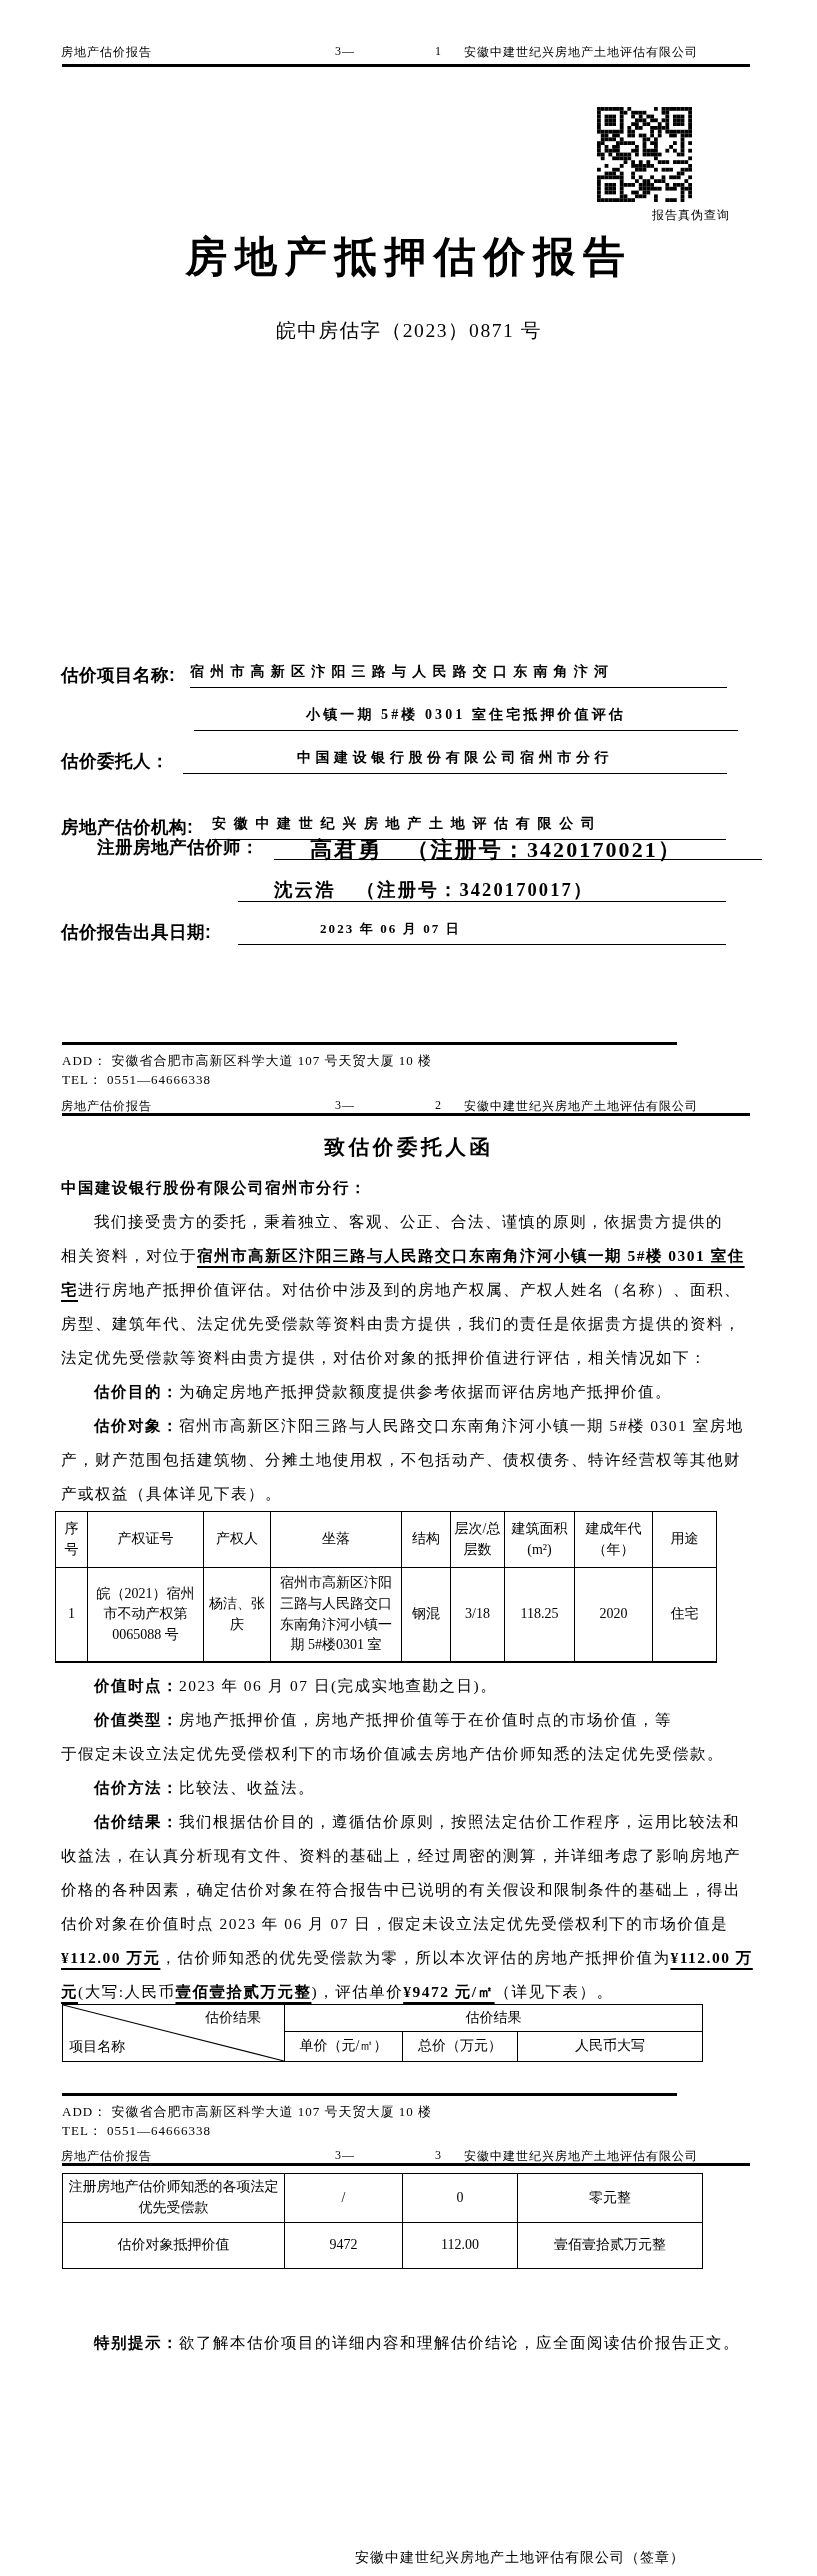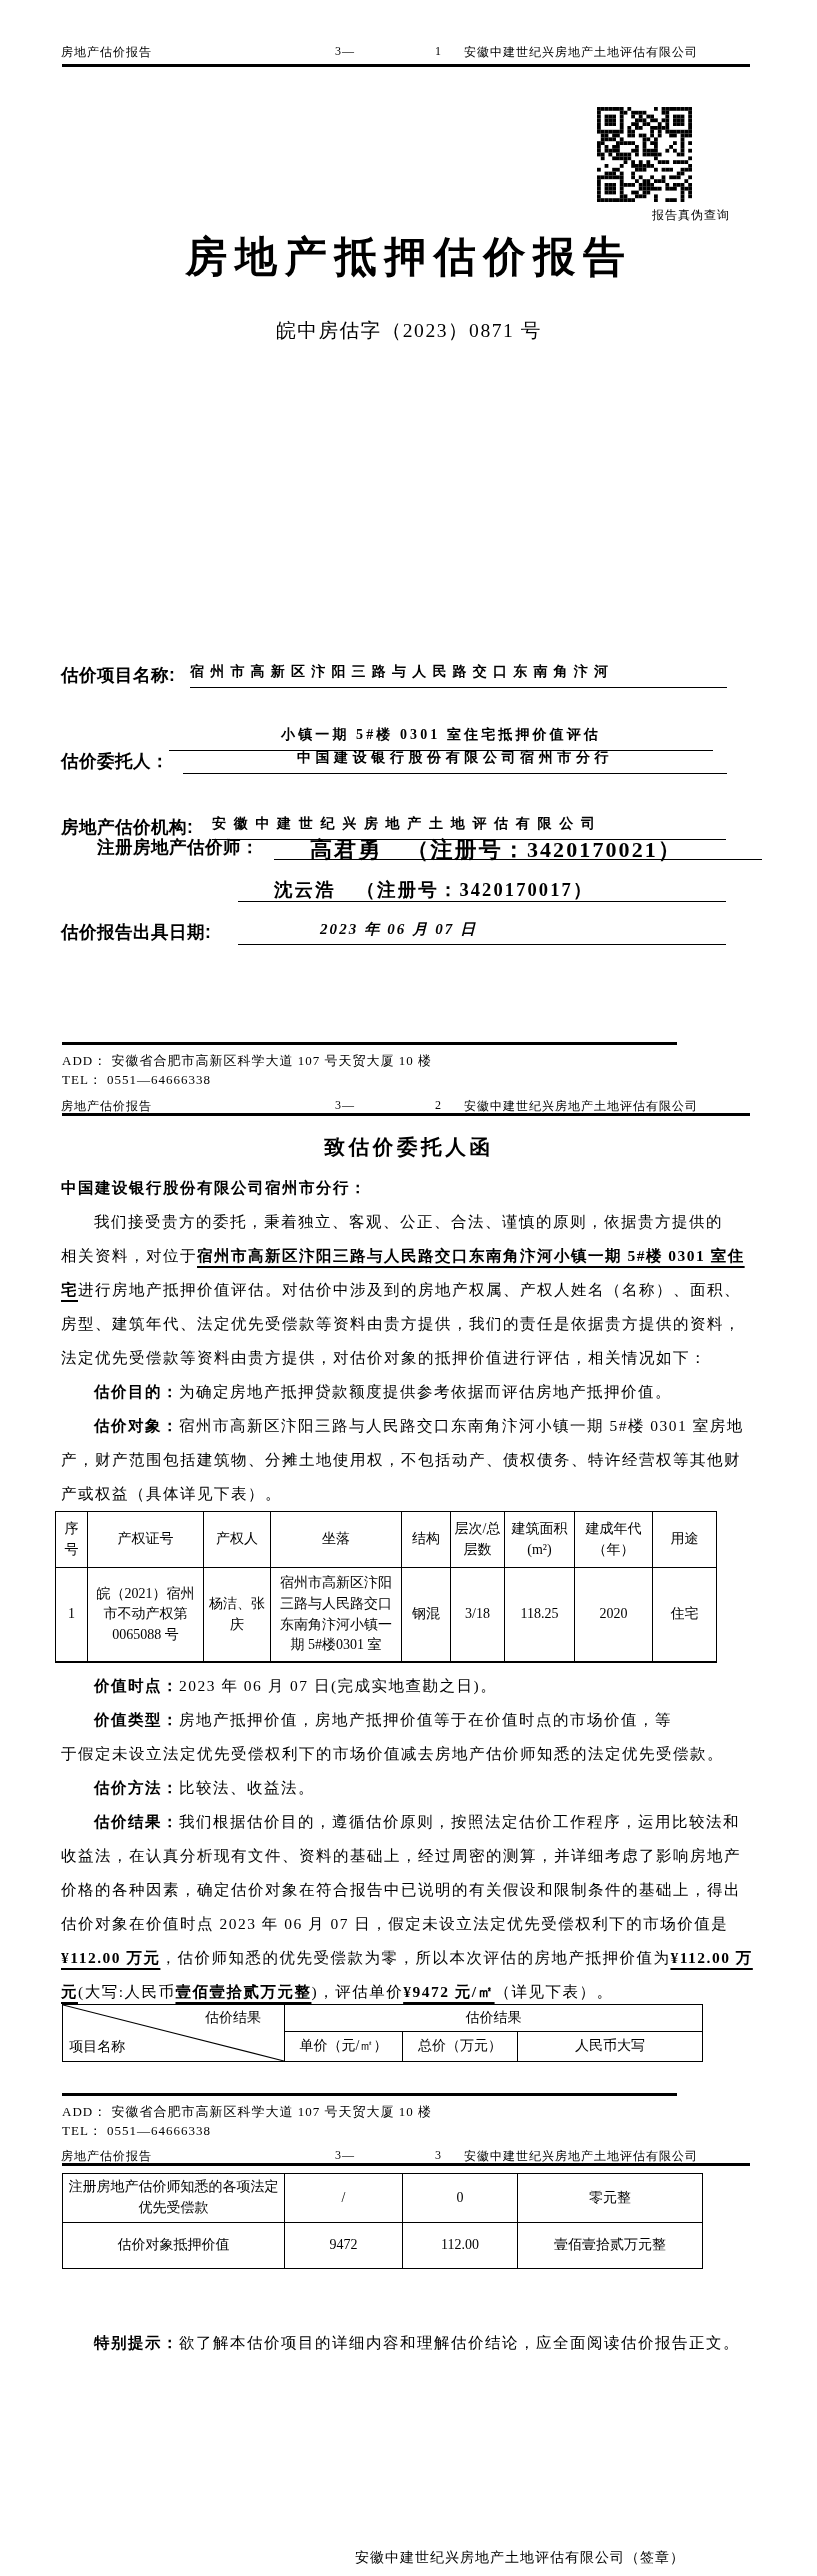--- a/index.html
+++ b/index.html
@@ -396,21 +396,21 @@
   <div class="title">房地产抵押估价报告</div>
   <div class="repno">皖中房估字（2023）0871 号</div>
 
   <div class="frow" style="top:661px;">
     <span class="flabel hei">估价项目名称:</span>
     <span class="ful" style="left:190px;width:537px;">
       <span class="fval" style="letter-spacing:6.2px;">宿州市高新区汴阳三路与人民路交口东南角汴河</span>
     </span>
   </div>
   <div class="frow" style="top:704px;">
-    <span class="ful" style="left:169px;width:544px;margin-top:20px;">
+    <span class="ful" style="left:194px;width:544px;">
       <span class="fval ctr" style="letter-spacing:3.1px;">小镇一期 5#楼 0301 室住宅抵押价值评估</span>
     </span>
   </div>
   <div class="frow" style="top:747px;">
     <span class="flabel hei">估价委托人：</span>
     <span class="ful" style="left:183px;width:544px;">
       <span class="fval ctr" style="letter-spacing:4.6px;">中国建设银行股份有限公司宿州市分行</span>
     </span>
   </div>
   <div class="frow" style="top:813px;padding-left:24px;">
@@ -426,21 +426,21 @@
     </span>
   </div>
   <div class="frow" style="top:875px;">
     <span class="ful" style="left:238px;width:488px;">
       <span class="fval" style="padding-left:36px;font-size:18.5px;letter-spacing:2.1px;">沈云浩　（注册号：3420170017）</span>
     </span>
   </div>
   <div class="frow" style="top:918px;">
     <span class="flabel hei">估价报告出具日期:</span>
     <span class="ful" style="left:238px;width:488px;">
-      <span class="fval" style="padding-left:82px;font-size:15px;letter-spacing:2.1px;font-style:italic;">2023 年 06 月 07 日</span>
+      <span class="fval" style="padding-left:82px;font-size:13px;letter-spacing:2.1px;">2023 年 06 月 07 日</span>
     </span>
   </div>
 
   <div class="rule-foot" style="top:1042px;"></div>
   <div class="footline" style="top:1052px;">ADD： 安徽省合肥市高新区科学大道 107 号天贸大厦 10 楼</div>
   <div class="footline" style="top:1071px;">TEL： 0551—64666338</div>
 
   <div class="pgh" style="top:1098px;">
     <span class="h-doc">房地产估价报告</span>
     <span class="h-code">3—</span>

